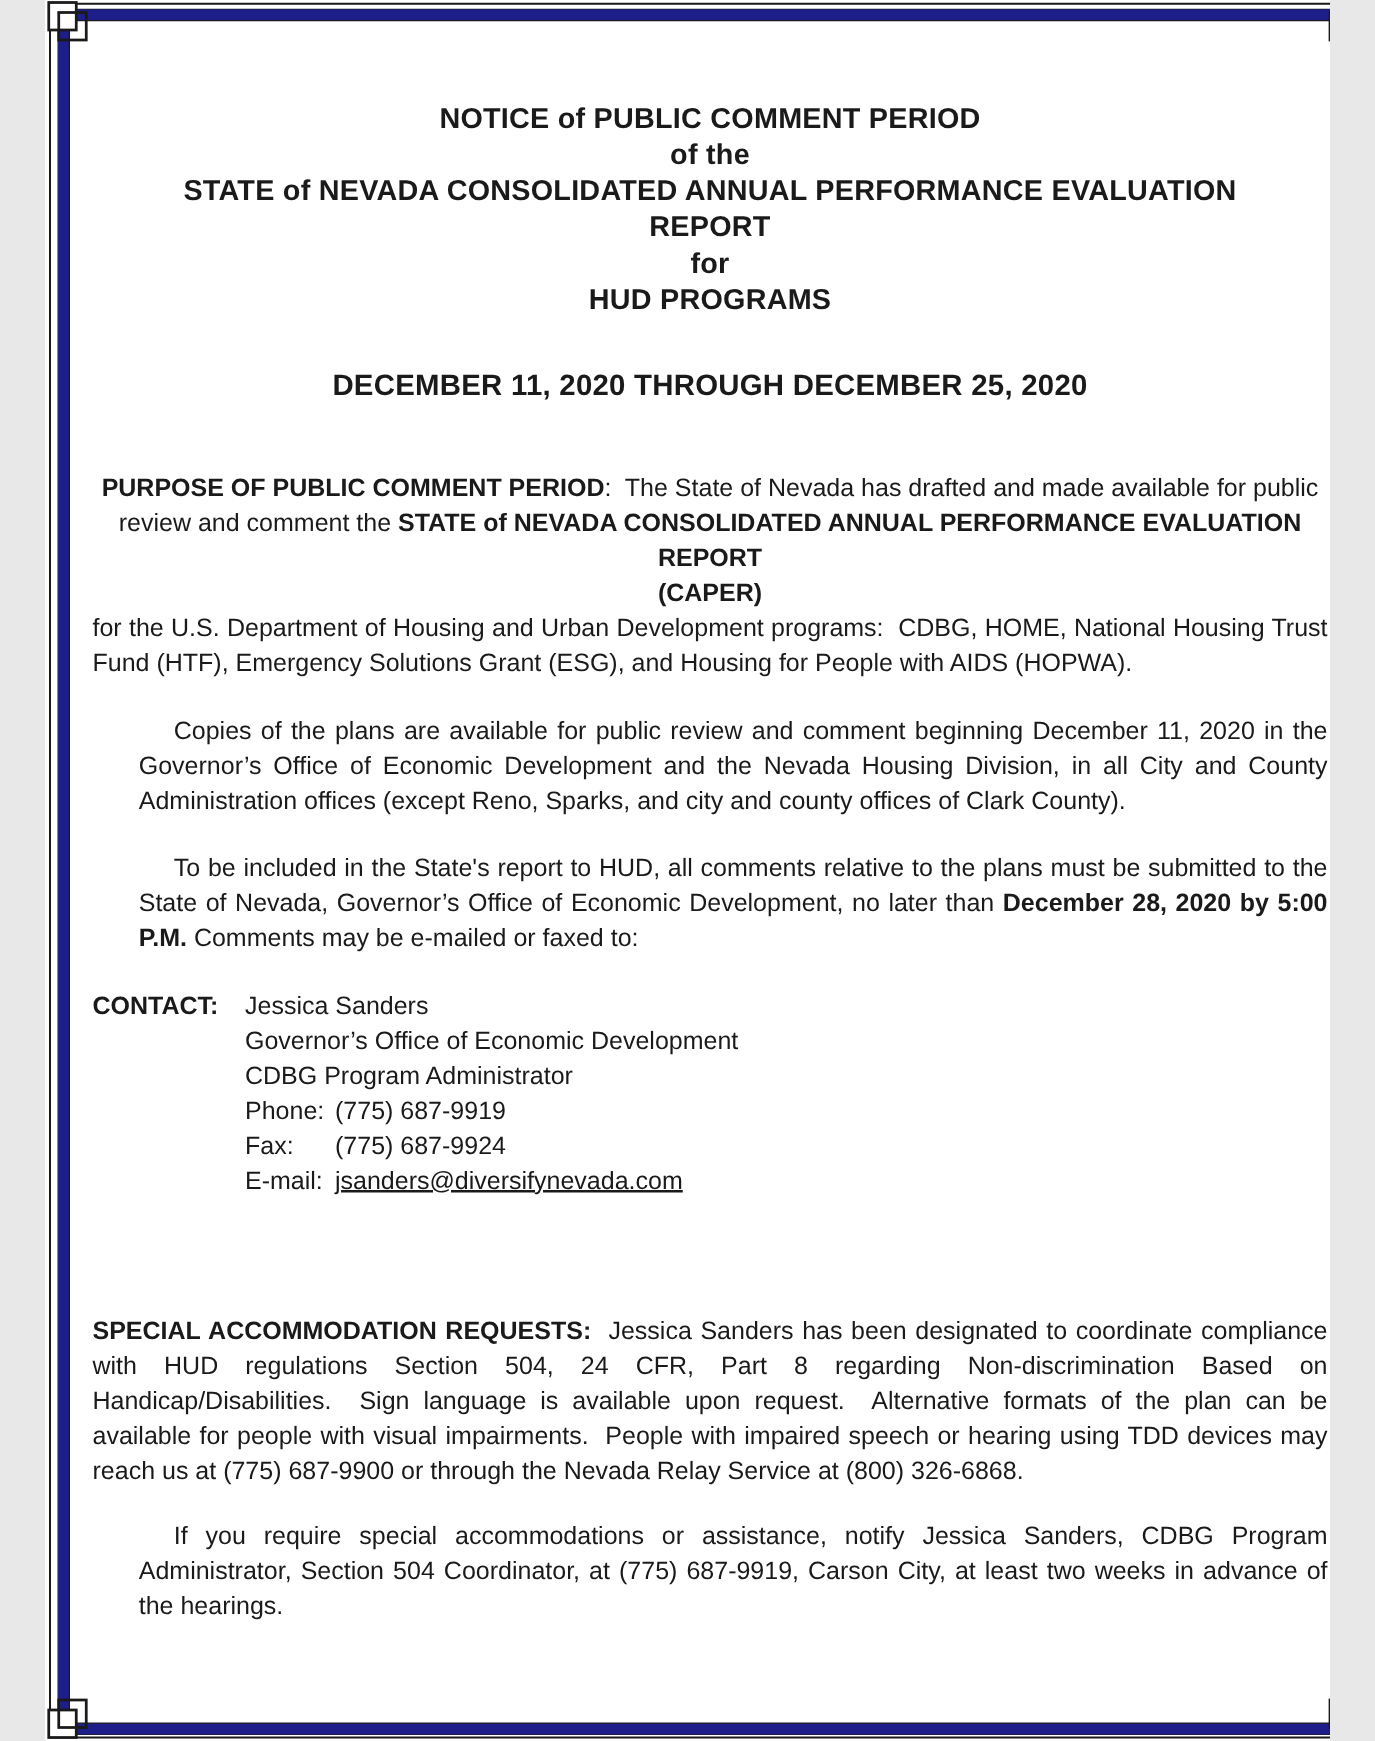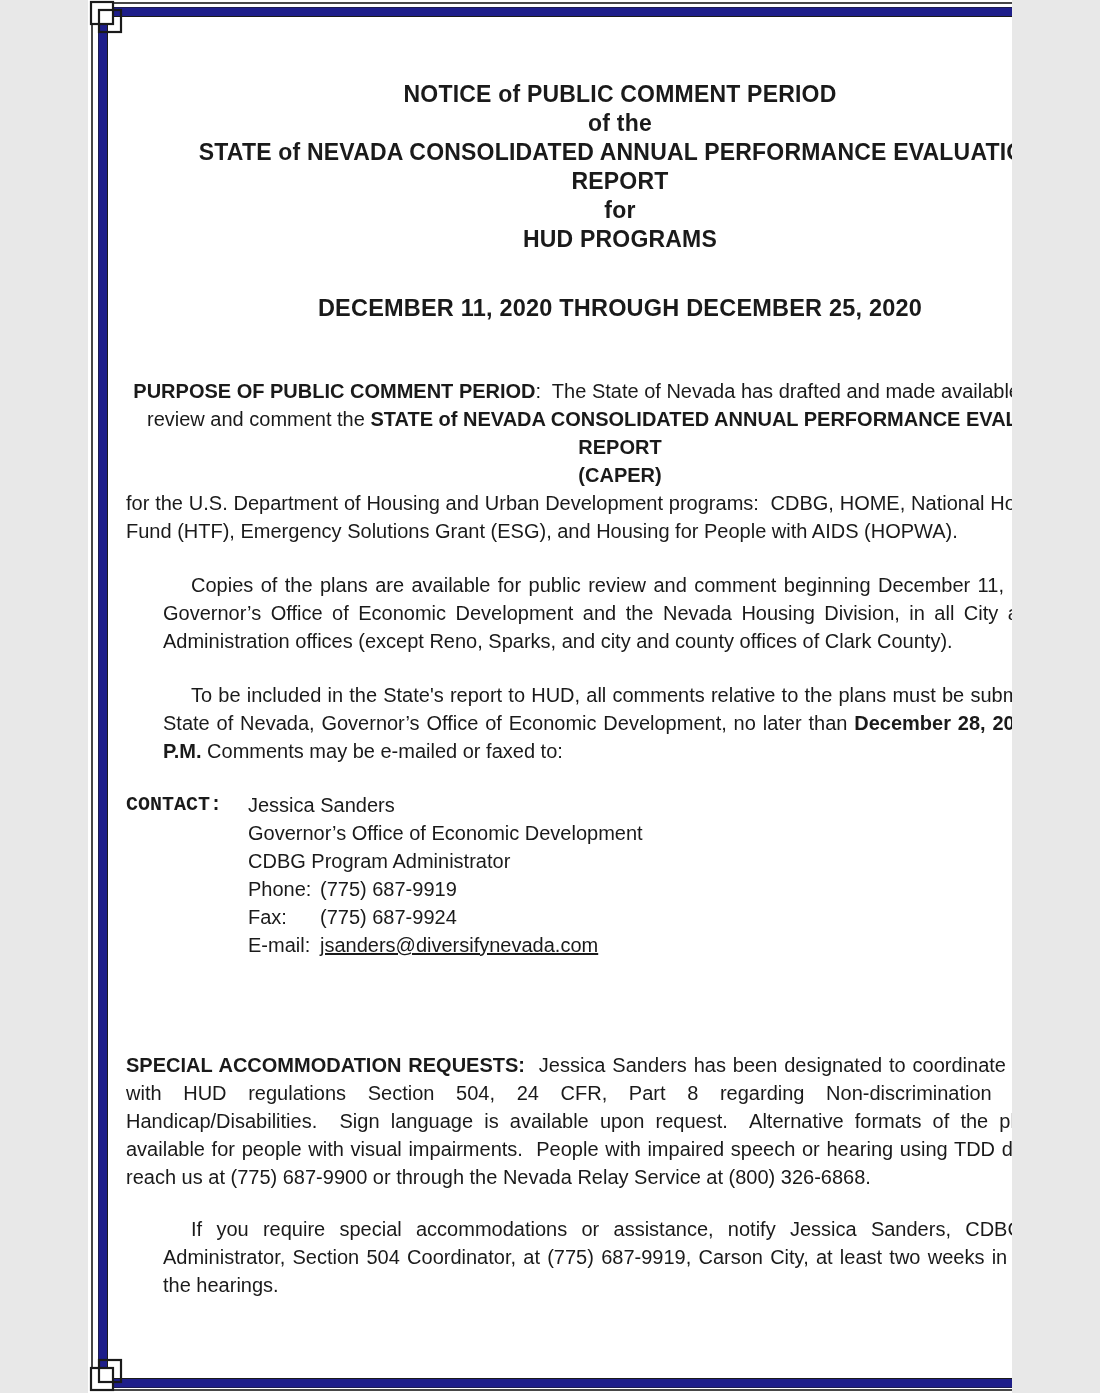--- a/index.html
+++ b/index.html
@@ -1,18 +1,18 @@
 <!DOCTYPE html>
 <html><head>
 <meta charset="utf-8">
 <style>
   html, body { margin: 0; padding: 0; background: #e8e8e8; }
   .page {
     position: relative;
-    width: 924px;
+    width: 1028px;
     height: 1393px;
     background: #ffffff;
     font-family: "Liberation Sans", sans-serif;
     color: #1a1a1a;
     overflow: hidden;
     margin: 0 auto;
   }
   svg.border-art {
     position: absolute;
     left: 0; top: 0;
@@ -52,21 +52,21 @@
   .caper-line   { display: block; }
   .programs-para { margin-top: 0; }
   .copies-para     { margin-top: 26px; }
   .submission-para { margin-top: 26px; }
   .contact-block {
     margin-top: 26px;
     display: flex;
     font-size: 20px;
     line-height: 28px;
   }
-  .contact-label-col { width: 122px; font-weight: 700; flex: 0 0 auto; font-family: Liberation Mono, monospace; }
+  .contact-label-col { width: 122px; font-weight: 700; flex: 0 0 auto; }
   .contact-values-col { flex: 1 1 auto; }
   .field-label { display: inline-block; width: 72px; }
   .email-text { text-decoration: underline; }
   .special-para { margin-top: 92px; }
   .closing-para { margin-top: 24px; }
   strong { font-weight: 700; }
 </style>
 </head>
 <body>
 

